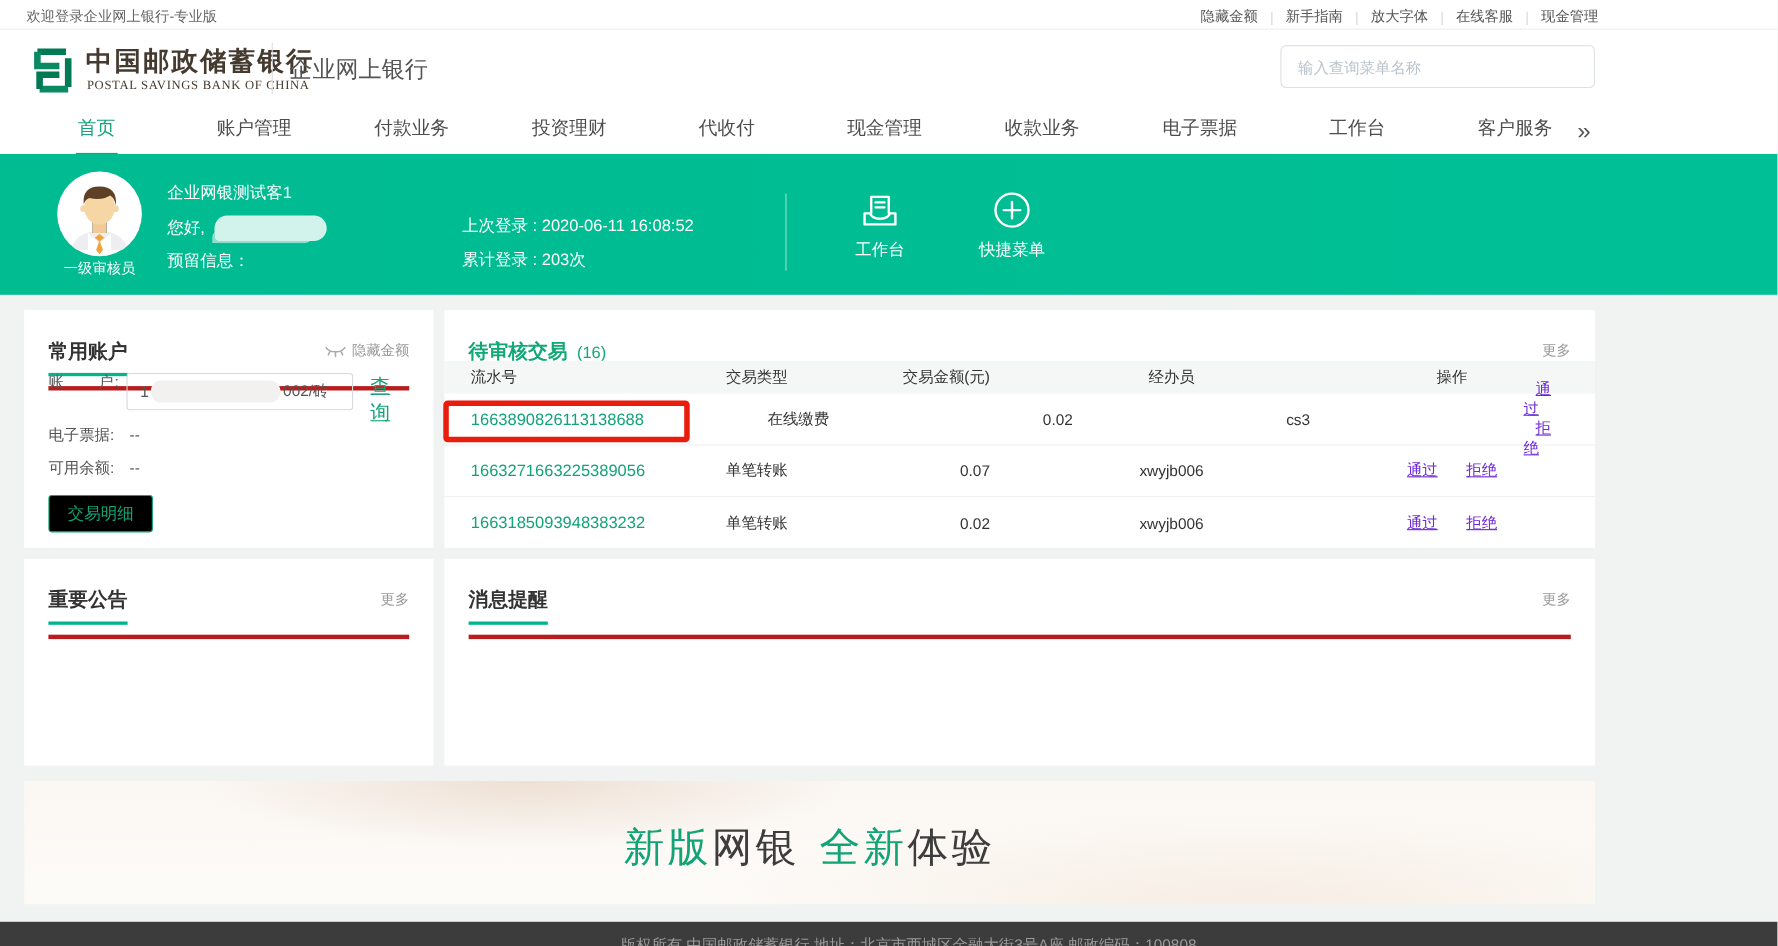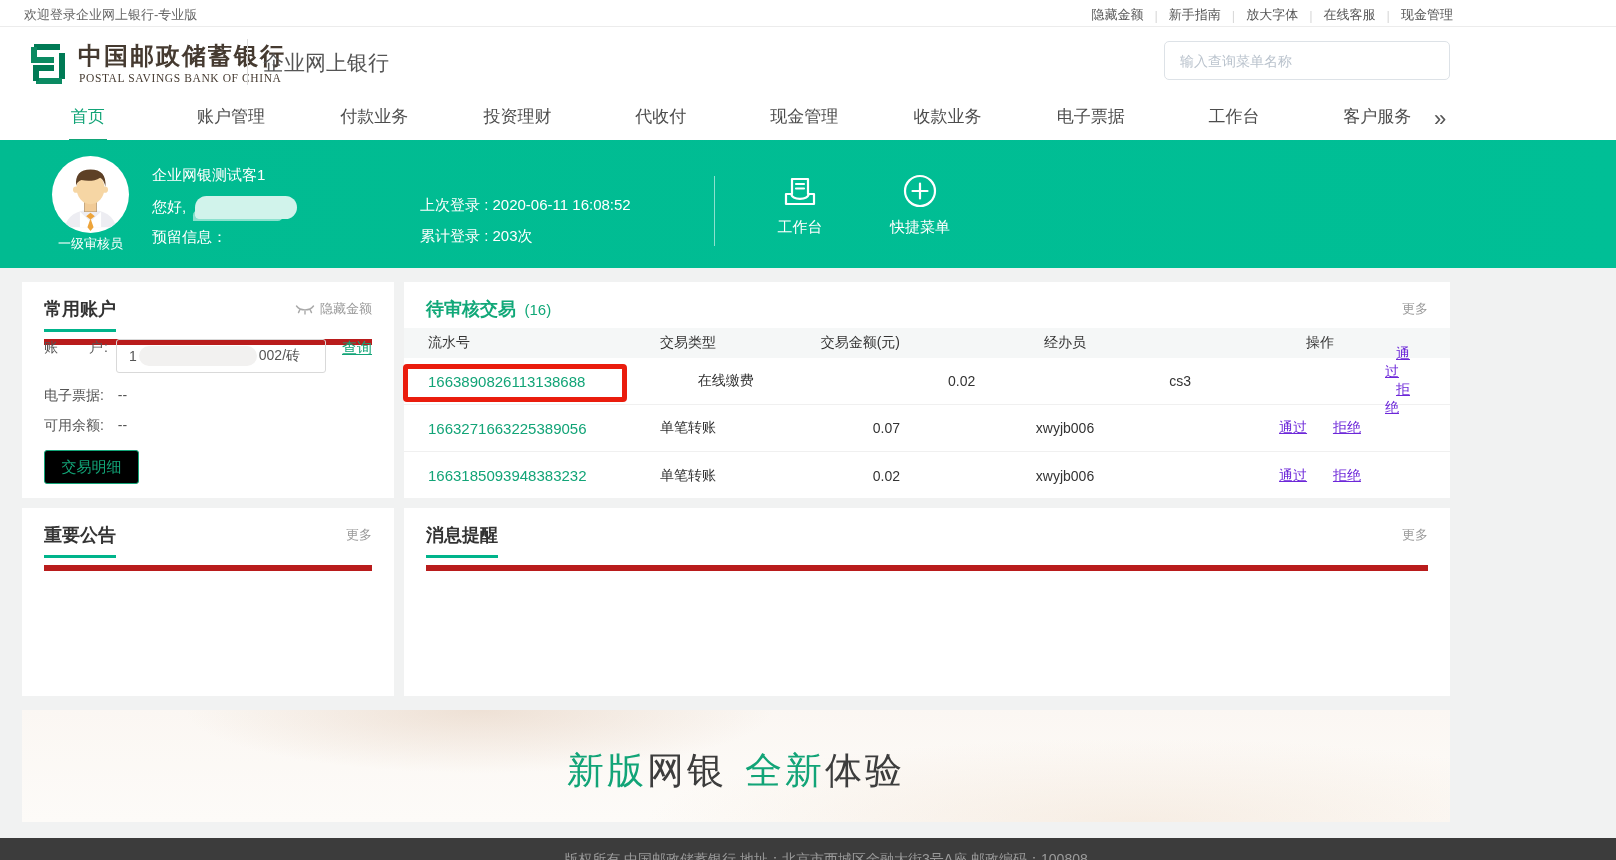--- a/index.html
+++ b/index.html
@@ -47,32 +47,32 @@
   .g-action.workbench { left:740px; }
   .g-action.quickmenu { left:860px; }
 
   
   .card { position:absolute; background:#fff; }
   .card-accounts { left:22px; top:282px; width:372px; height:216px; }
   .card-pending  { left:404px; top:282px; width:1046px; height:216px; }
   .card-notice   { left:22px; top:508px; width:372px; height:188px; }
   .card-message  { left:404px; top:508px; width:1046px; height:188px; }
 
-  .card-head { position:relative; margin:2px 22px; padding-top:13px; border-bottom:6px solid #b91c1c; height:61px; }
+  .card-head { position:relative; margin:12px 22px; padding-top:13px; border-bottom:4px solid #b91c1c; height:61px; }
   .card-title { display:inline-block; font-size:18px; font-weight:bold; color:#333; padding-bottom:8px; border-bottom:3px solid #00b48b; margin-bottom:-2px; }
   .card-title.green { color:#11a878; }
   .title-count { font-size:15px; color:#11a878; font-weight:normal; margin-left:4px; }
   .head-right { position:absolute; right:0; top:16px; font-size:13px; color:#999; cursor:pointer; display:flex; align-items:center; gap:5px; }
 
   
   .acct-row { position:absolute; left:22px; top:57px; width:328px; display:flex; }
   .acct-label { font-size:14px; color:#555; width:72px; letter-spacing:1px; }
   .acct-box { width:210px; height:34px; border:1px solid #d9d9d9; border-radius:3px; display:flex; align-items:center; padding-left:12px; overflow:hidden; white-space:nowrap; font-size:14px; color:#555; cursor:pointer; }
   .acct-blur { display:inline-block; width:118px; height:20px; margin:0 2px; background:#f2f1f0; border-radius:10px; flex:none; }
-  .acct-link { margin-left:16px; font-size:15px; color:#12a477; text-decoration:underline; cursor:pointer; }
+  .acct-link { margin-left:16px; font-size:18px; color:#12a477; text-decoration:underline; cursor:pointer; }
   .bal-row1 { position:absolute; left:22px; top:105px; font-size:14px; color:#555; }
   .bal-row2 { position:absolute; left:22px; top:135px; font-size:14px; color:#555; }
   .bal-val { margin-left:10px; color:#555; }
   .detail-btn { position:absolute; left:22px; top:168px; width:95px; height:34px; border:1px solid #12a477; border-radius:3px; background:#000000; color:#12a477; font-size:15px; cursor:pointer; font-family:inherit;text-align:center; }
 
   
   .tbl-header { position:absolute; left:0; top:46px; width:1046px; height:30px; background:#f5f7f7; display:flex; align-items:center; font-size:14px; color:#333; }
   .tbl-row { position:absolute; left:0; width:1046px; height:47px; display:flex; align-items:center; font-size:14px; color:#333; border-bottom:1px solid #f0f0f0; }
   .tbl-row.r0 { top:76px;gap:45px; } .tbl-row.r1 { top:123px; } .tbl-row.r2 { top:170px; border-bottom:none; }
   .c-serial { width:256px; padding-left:24px; }

